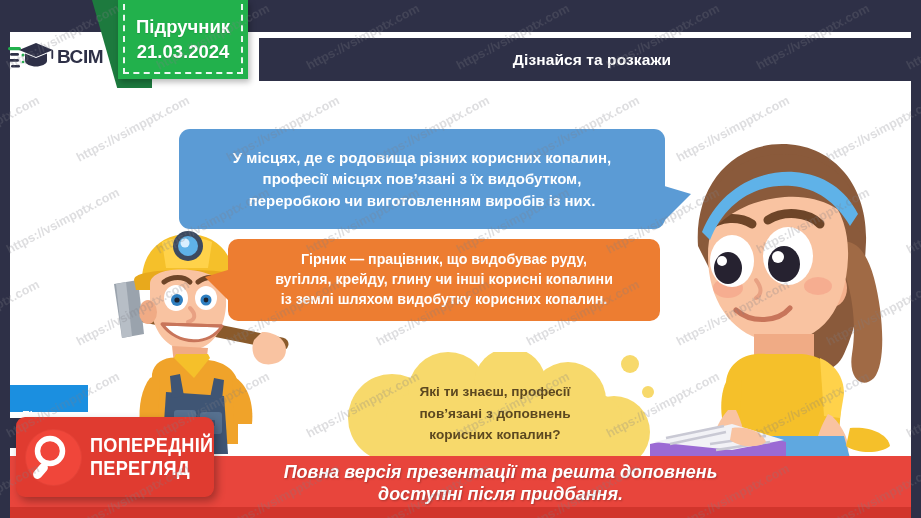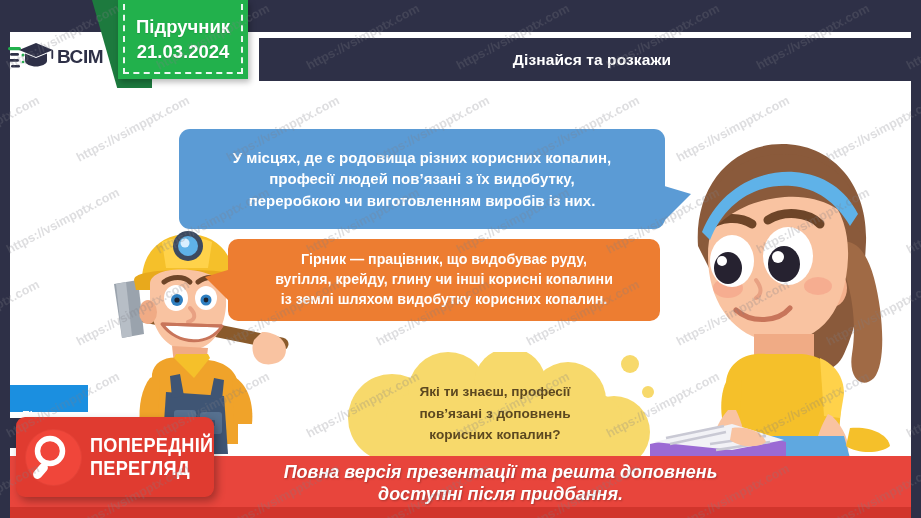--- a/index.html
+++ b/index.html
@@ -360,21 +360,21 @@
     <div class="cloud-text">
       <p>Які ти знаєш, професії</p>
       <p>пов’язані з доповнень</p>
       <p>корисних копалин?</p>
     </div>
   </div>
 
   <div class="bubble-blue">
     <span class="tail"></span>
     <p>У місцях, де є родовища різних корисних копалин,</p>
-    <p>професії людей пов’язані з їх видобутку,</p>
+    <p>професії місцях пов’язані з їх видобутком,</p>
     <p>переробкою чи виготовленням виробів із них.</p>
   </div>
 
   <div class="bubble-orange">
     <span class="tail"></span>
     <p>Гірник — працівник, що видобуває руду,</p>
     <p>вугілля, крейду, глину чи інші корисні копалини</p>
     <p>із землі шляхом видобутку корисних копалин.</p>
   </div>
 

